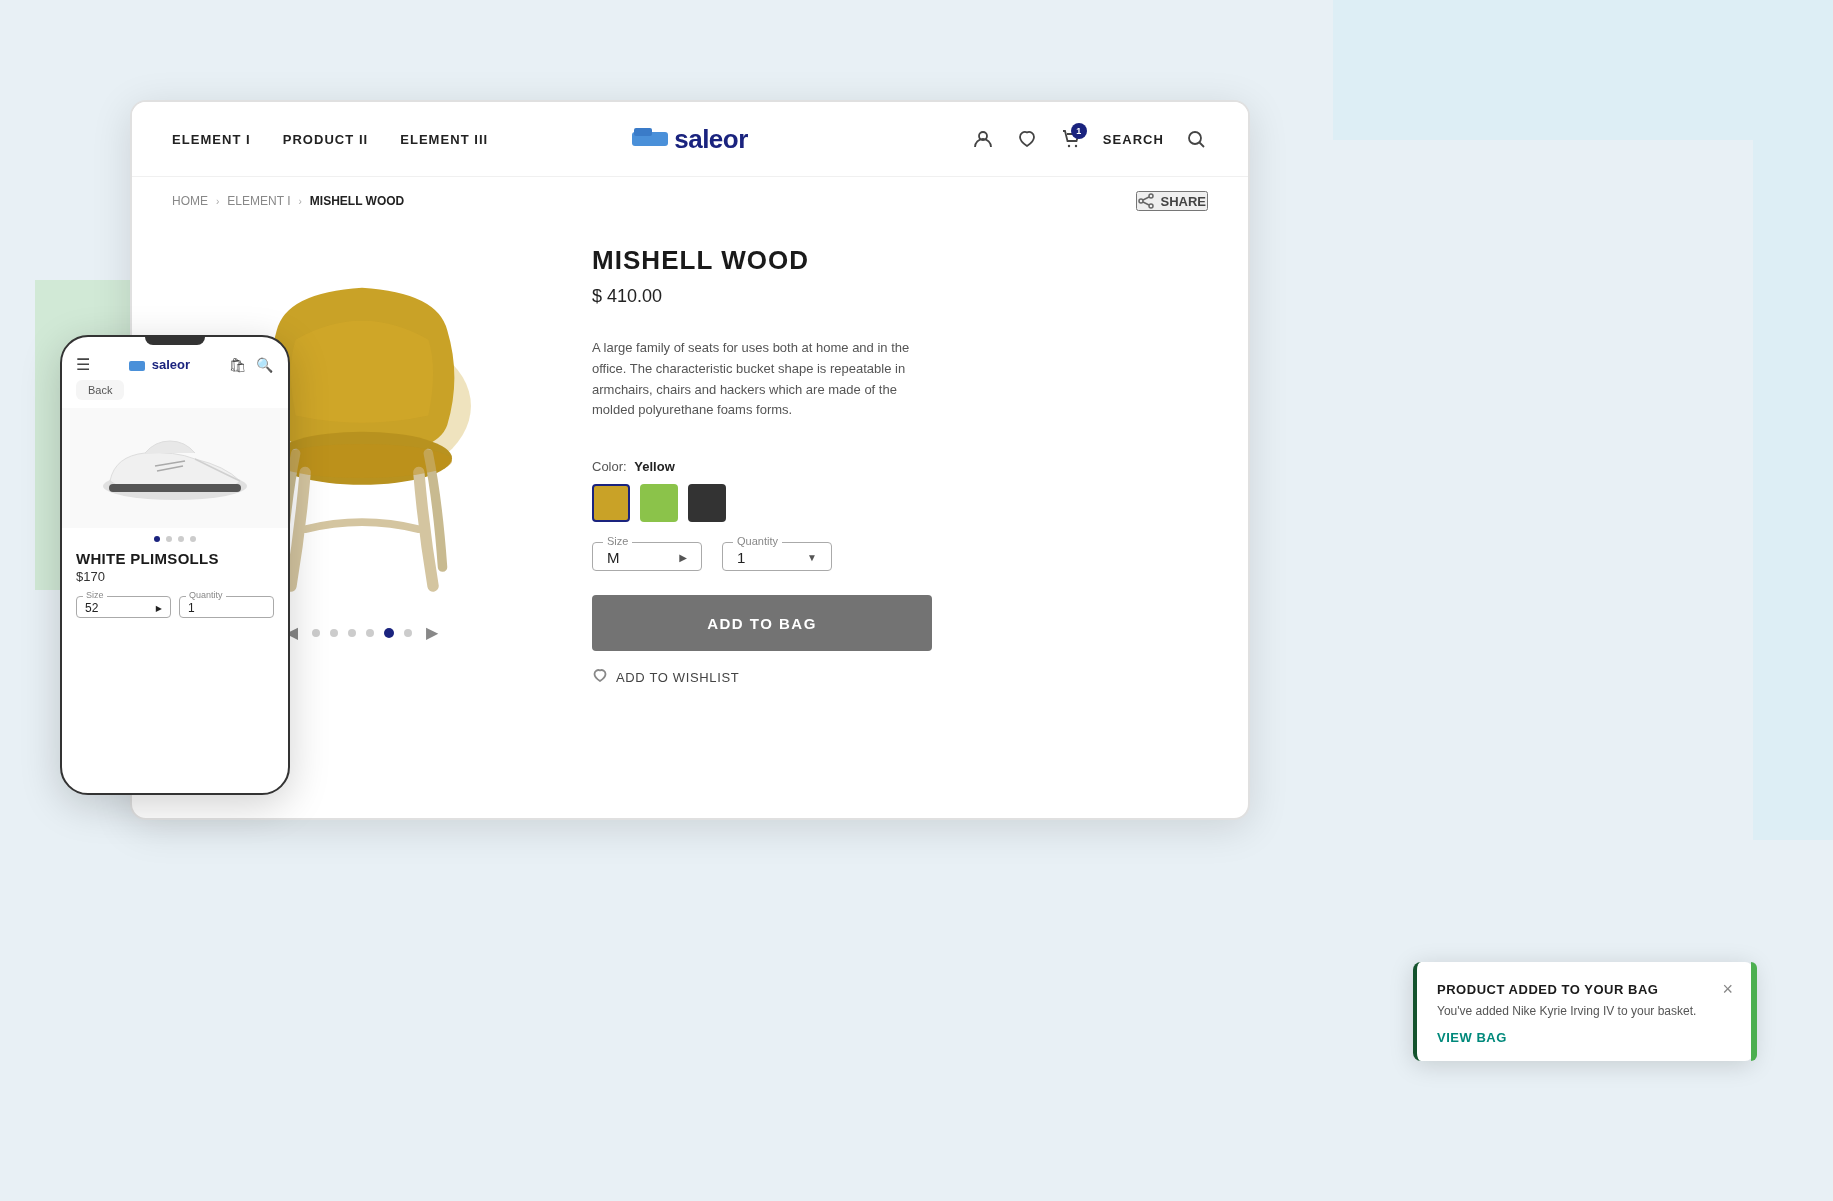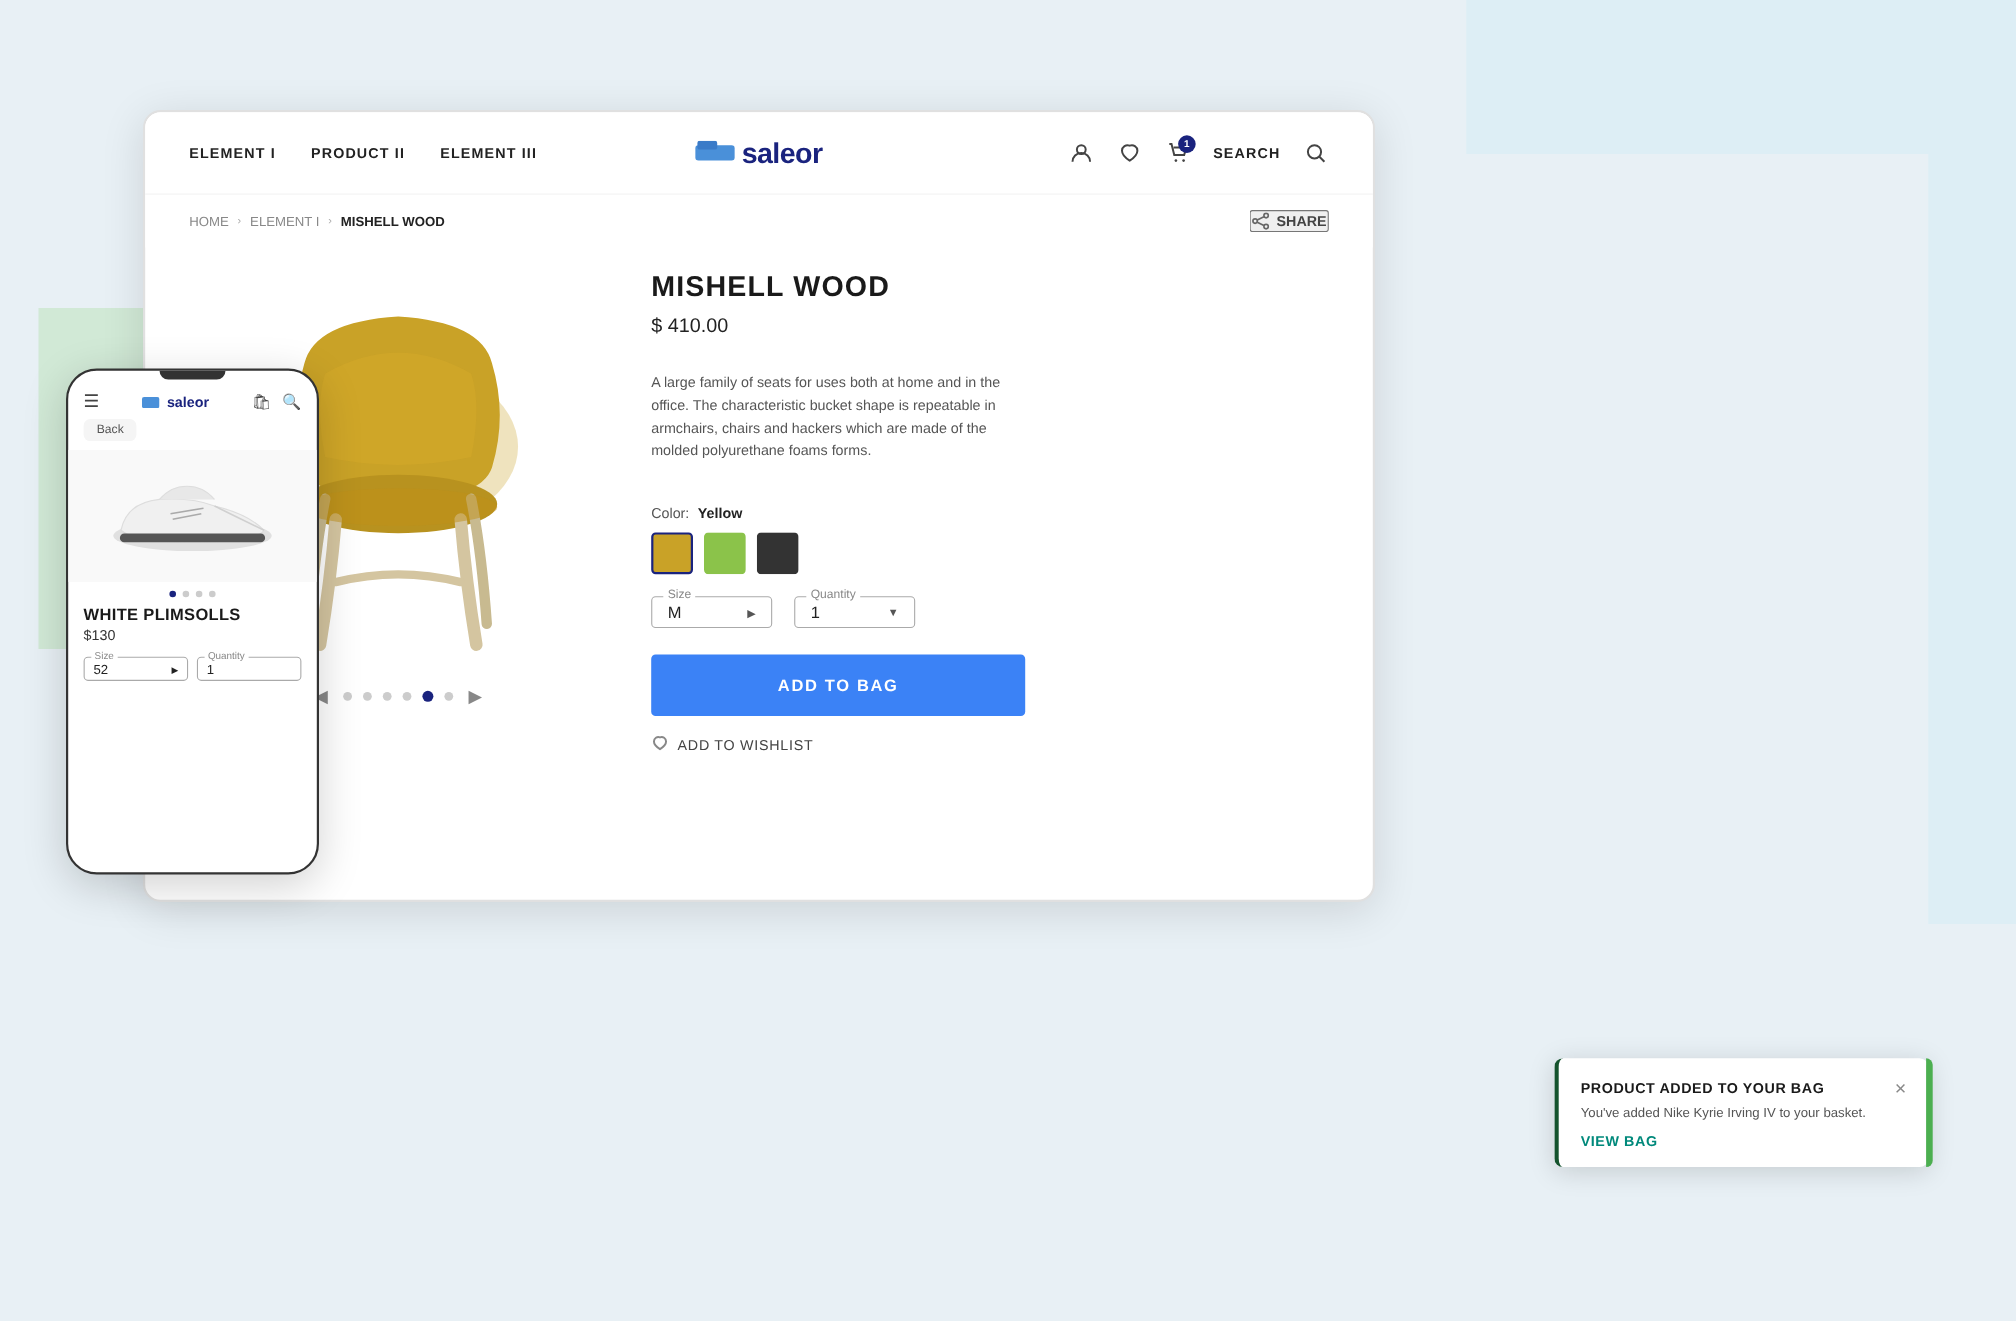--- a/index.html
+++ b/index.html
@@ -148,21 +148,21 @@
       display: flex;
       align-items: center;
       gap: 8px;
       font-size: 12px;
       color: #888;
     }
     .breadcrumb-sep { color: #aaa; font-size: 10px; }
     .breadcrumb-active { color: #222; font-weight: 700; }
     .share-btn {
       display: flex;
-      align-items: flex-start;
+      align-items: center;
       gap: 6px;
       font-size: 13px;
       font-weight: 600;
       color: #444;
       cursor: pointer;
     }
 
     
     .product-area {
       display: flex;
@@ -289,21 +289,21 @@
       display: flex;
       align-items: center;
       justify-content: space-between;
     }
     .selector-arrow { font-size: 10px; color: #555; }
 
     .add-to-bag-btn {
       width: 100%;
       max-width: 340px;
       height: 56px;
-      background: #3b82f6;
+      background: #737373;
       color: #fff;
       font-size: 15px;
       font-weight: 700;
       letter-spacing: 0.1em;
       border: none;
       border-radius: 4px;
       cursor: pointer;
       margin-bottom: 16px;
     }
     .wishlist-btn {
@@ -676,21 +676,21 @@
   </div>
 
   <div class="mobile-dots">
     <div class="mobile-dot active"></div>
     <div class="mobile-dot"></div>
     <div class="mobile-dot"></div>
     <div class="mobile-dot"></div>
   </div>
 
   <div class="mobile-product-name">WHITE PLIMSOLLS</div>
-  <div class="mobile-product-price">$130</div>
+  <div class="mobile-product-price">$170</div>
 
   <div class="mobile-selectors">
     <div class="mobile-selector">
       <span class="mobile-selector-legend">Size</span>
       <div class="mobile-selector-val">
         <span>52</span>
         <span style="font-size:8px;">▶</span>
       </div>
     </div>
     <div class="mobile-selector">

